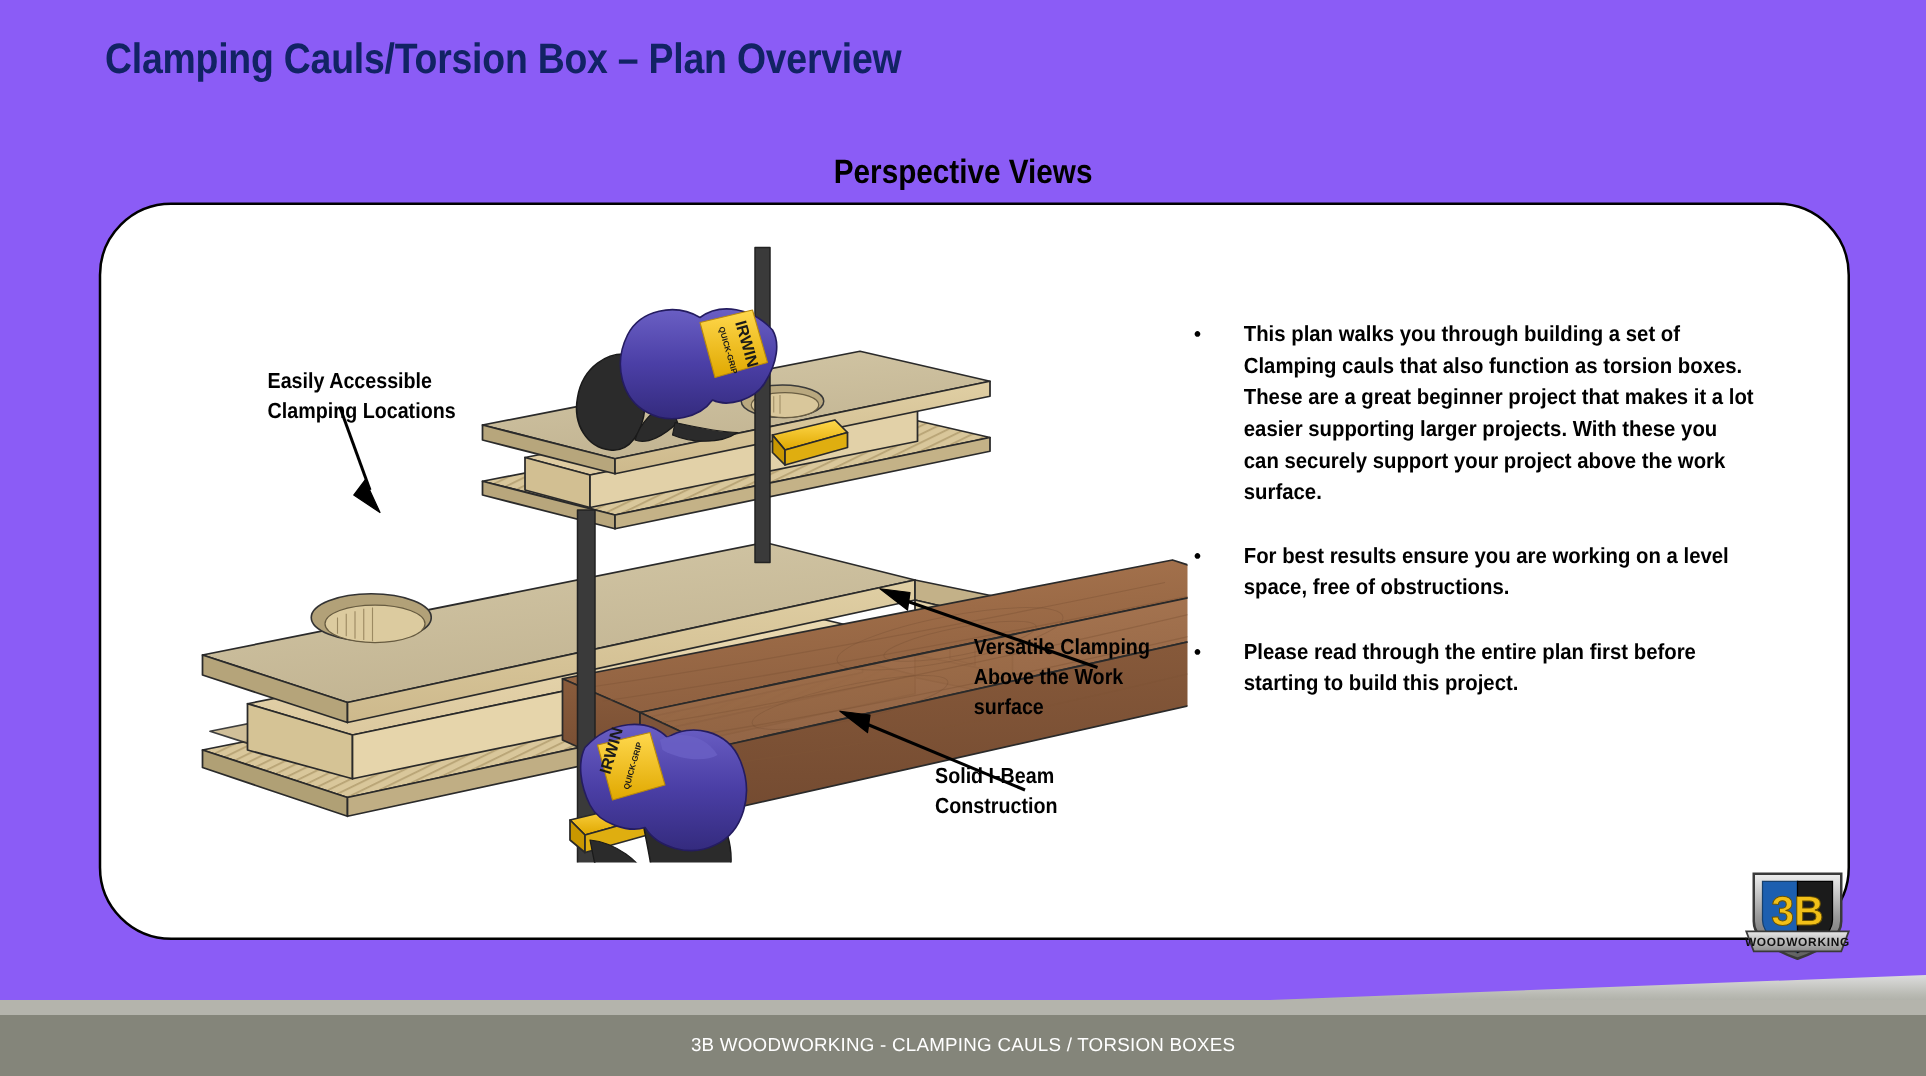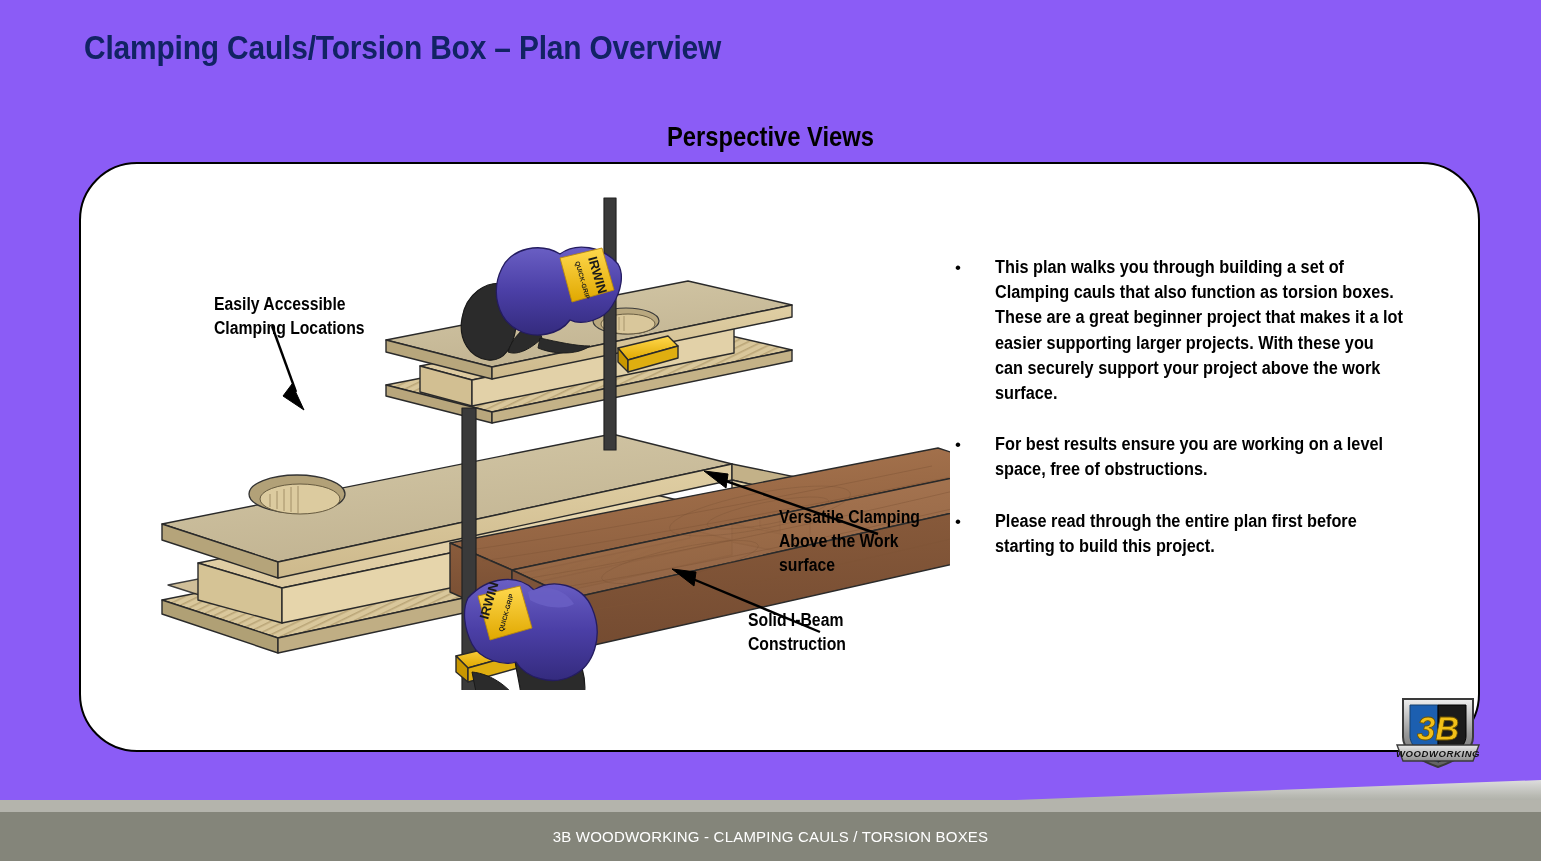--- a/index.html
+++ b/index.html
@@ -63,21 +63,21 @@
   }
   .bullet-text {
     flex: 1 1 auto;
     font-family: "Liberation Sans Narrow", "Liberation Sans", sans-serif;
     font-size: 17.5px; font-weight: bold; color: #000;
     line-height: 1.44;
     transform: scaleX(0.93); transform-origin: left top;
   }
 
   
-  #logo { position: absolute; left: 1389px; top: 693px; width: 98px; height: 78px; font-style: italic; }
+  #logo { position: absolute; left: 1389px; top: 693px; width: 98px; height: 78px; }
 
   
   #footer-wedge {
     position: absolute; left: 0; top: 762px; width: 1541px; height: 44px;
     overflow: hidden; pointer-events: none;
   }
   #footer-strip {
     position: absolute; left: 0; top: 800px; width: 1541px; height: 12px;
     background: #b4b4ac;
   }

